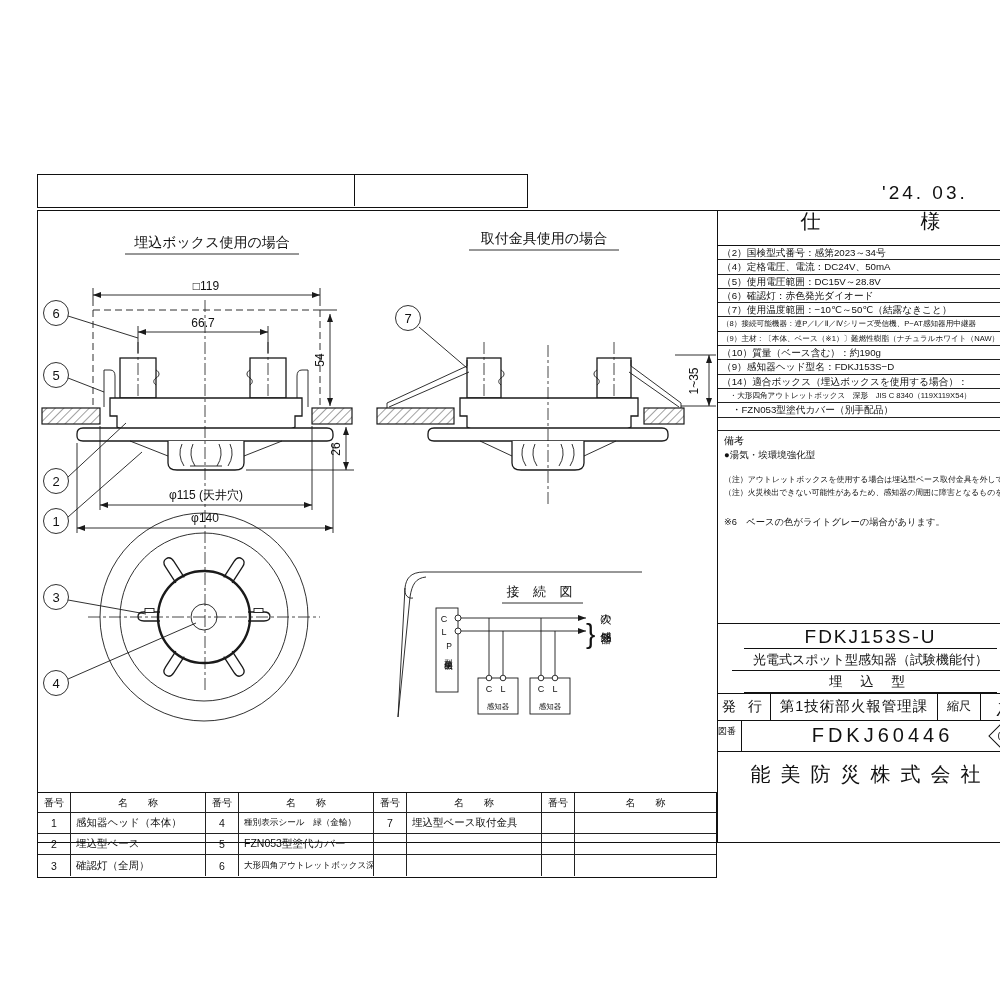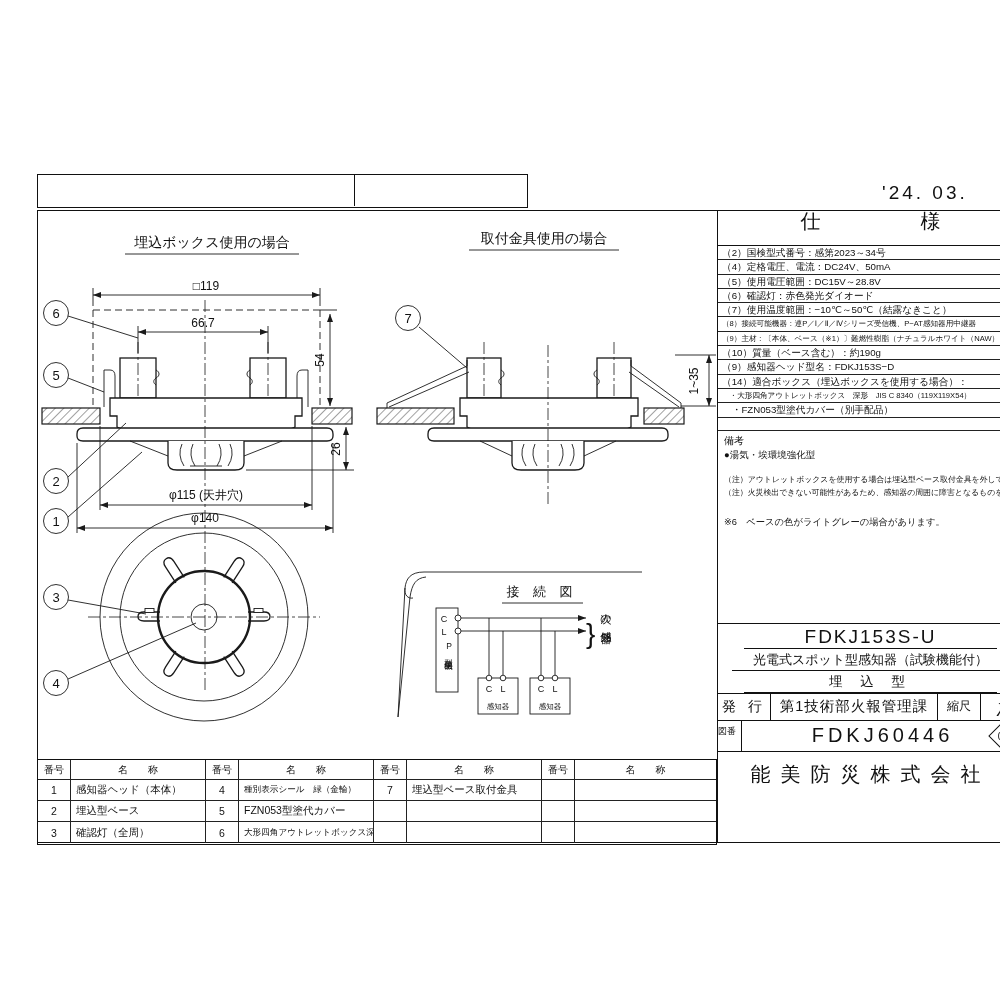--- a/index.html
+++ b/index.html
@@ -39,21 +39,21 @@
   .tb-issue .c4{width:42px;text-align:center;font-size:18px;line-height:24px;font-style:italic;font-family:"Liberation Serif",serif;}
   .tb-dwg{height:31px;border-top:1.4px solid #111;box-sizing:border-box;display:flex;position:relative;}
   .tb-dwg .d1{width:24px;border-right:1.3px solid #111;font-size:9px;line-height:10px;text-align:left;padding-top:5px;box-sizing:border-box;}
   .tb-dwg .d2{flex:1;text-align:center;font-size:20px;letter-spacing:4px;line-height:29px;}
   .dia{position:absolute;right:13px;top:6px;width:16px;height:16px;border:1.3px solid #111;transform:rotate(45deg);
        display:flex;align-items:center;justify-content:center;background:#fff;}
   .dia span{transform:rotate(-45deg);font-size:10px;}
   .tb-co{height:46px;border-top:1.4px solid #111;box-sizing:border-box;text-align:center;font-size:20px;
          letter-spacing:10px;line-height:44px;}
   
-  #ptable{left:7px;top:759px;width:680px;height:86px;display:grid;
+  #ptable{left:7px;top:792px;width:680px;height:86px;display:grid;
           grid-template-columns:33px 135px 33px 135px 33px 135px 33px 141px;
           grid-template-rows:19px 21px 21px 22px;border:1.5px solid #111;box-sizing:border-box;background:transparent;}
   .pc{border-right:1px solid #222;border-top:1px solid #222;font-size:10.5px;display:flex;align-items:center;
       justify-content:center;overflow:hidden;white-space:nowrap;box-sizing:border-box;}
   .pc.hd{border-top:none;font-size:10px;}
   .pc.nm{justify-content:flex-start;padding-left:5px;}
   .pc.last{border-right:none;}
   .pc.cond{font-size:8.6px;}
   
   .vtext{writing-mode:vertical-rl;text-orientation:upright;}

